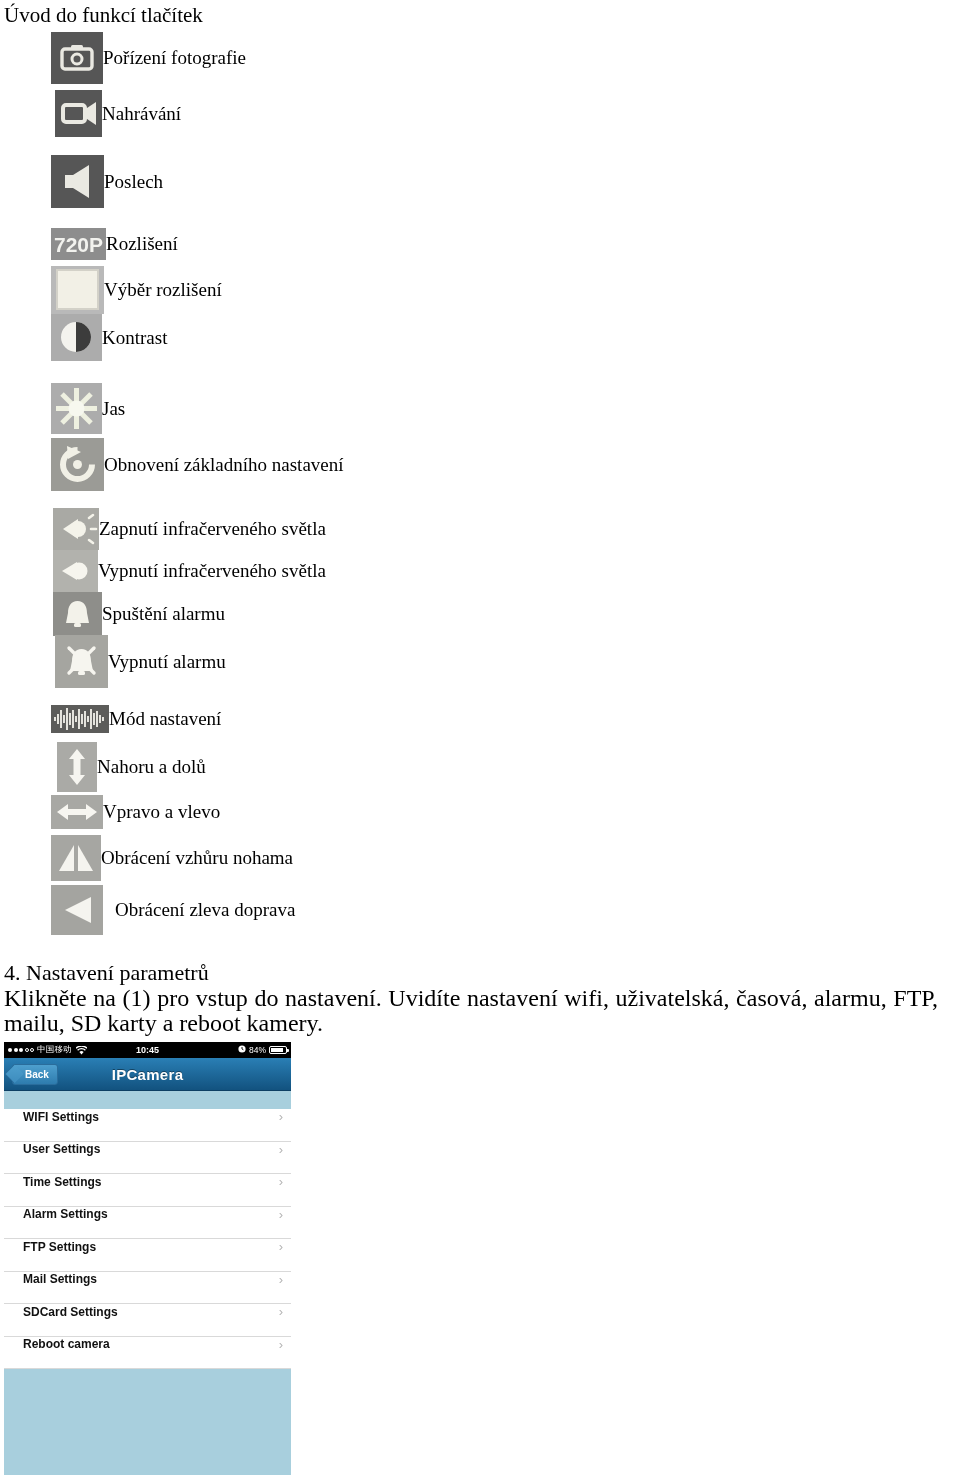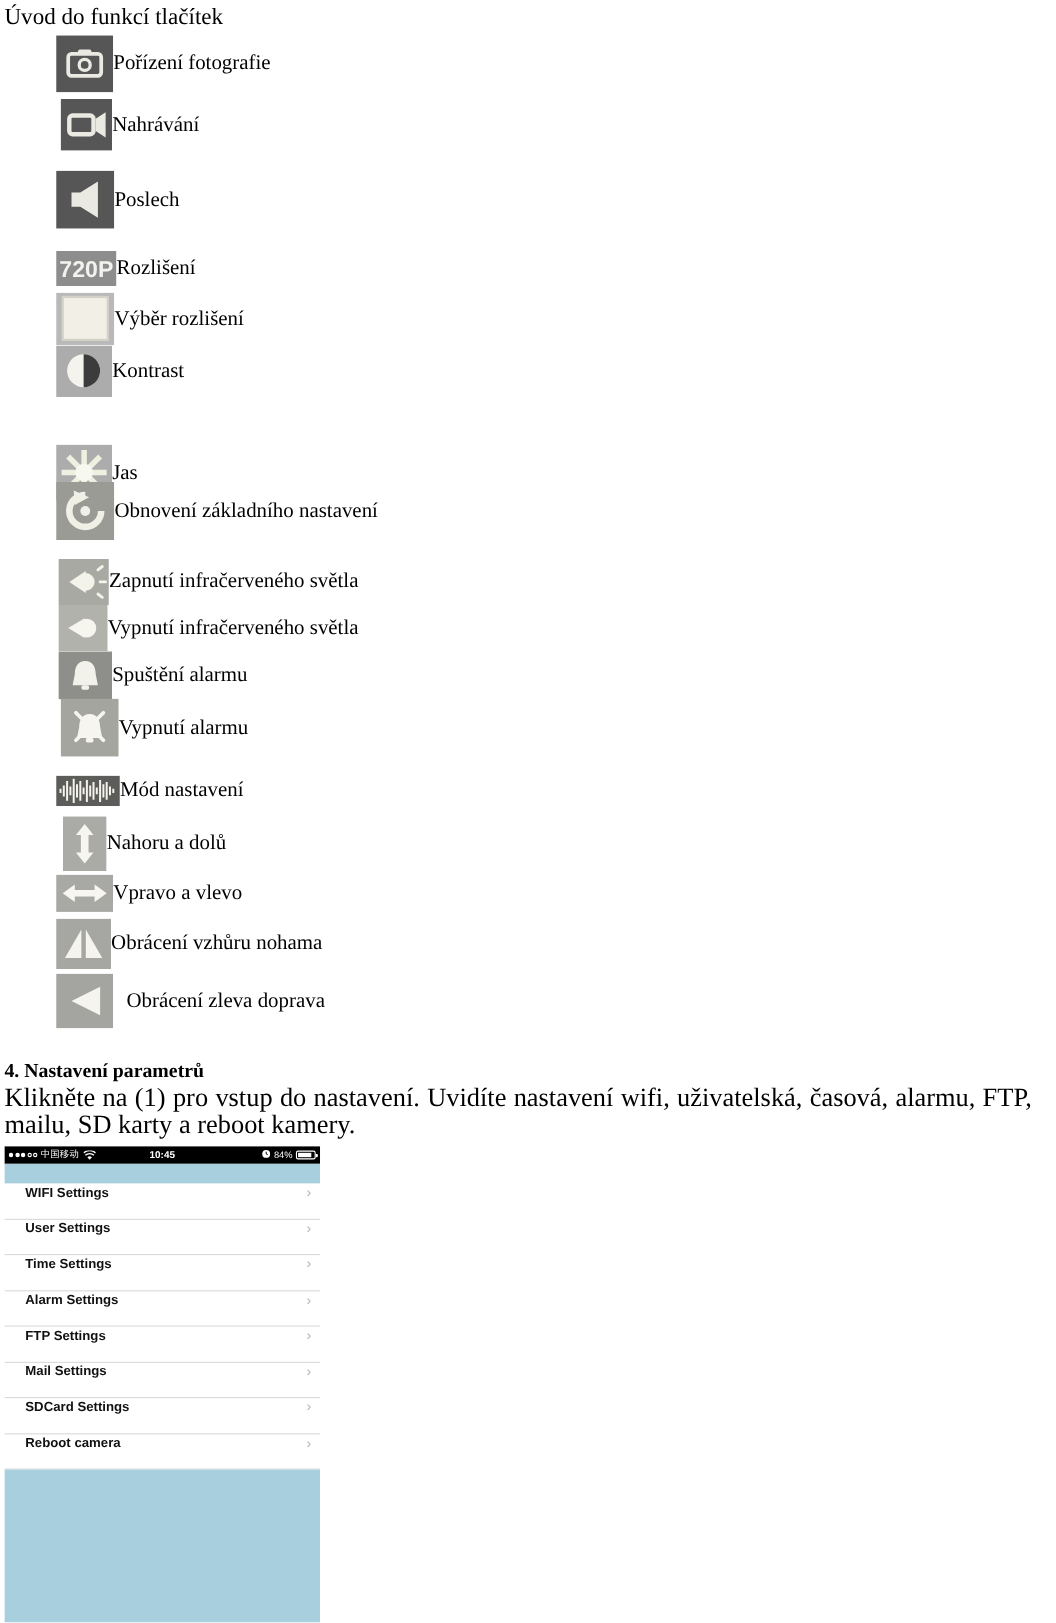--- a/index.html
+++ b/index.html
@@ -51,22 +51,22 @@
     flex: 0 0 auto;
     overflow: hidden;
   }
   .ico svg { display: block; }
 
   
   .sec-head {
     position: absolute;
     left: 4px;
     top: 962px;
-    font-size: 18px;
-    font-weight: bold;
+    font-size: 22px;
+    font-weight: normal;
     line-height: 22px;
   }
   .sec-body {
     position: absolute;
     left: 4px;
     top: 986px;
     width: 934px;
     font-size: 24px;
     line-height: 25px;
     text-align: justify;
@@ -270,21 +270,21 @@
     <span class="ico">
       <svg width="51" height="47" viewBox="0 0 51 47">
         <rect width="51" height="47" fill="#acacac"></rect>
         <circle cx="25" cy="23" r="15" fill="#f4f3ee"></circle>
         <path d="M25 8 A15 15 0 0 1 25 38 Z" fill="#3c3c3c"></path>
       </svg>
     </span>
     <span class="legend-label">Kontrast</span>
   </div>
 
-  <div class="legend-row" style="left:4px; top:353px;margin-top:21px;">
+  <div class="legend-row" style="left:4px; top:353px;">
     <span class="ico">
       <svg width="51" height="51" viewBox="0 0 51 51">
         <rect width="51" height="51" fill="#acacac"></rect>
         <g stroke="#eef0e0" stroke-width="5" stroke-linecap="butt">
           <line x1="25.5" y1="5" x2="25.5" y2="46"></line>
           <line x1="5" y1="25.5" x2="46" y2="25.5"></line>
           <line x1="11" y1="11" x2="40" y2="40"></line>
           <line x1="40" y1="11" x2="11" y2="40"></line>
         </g>
         <circle cx="25.5" cy="25.5" r="8" fill="#f7f8ef"></circle>
@@ -459,20 +459,26 @@
             <path d="M4 2 L4 4 L5.4 4.8" fill="none" stroke="#000" stroke-width="0.9"></path>
           </svg>
         </span>
         <span>84%</span>
         <span class="battery">
             <i></i>
           </span>
       </span>
     </div>
 
+    <div class="navbar">
+      <span class="back-btn">
+        <span class="back-label">Back</span>
+      </span>
+      <span class="nav-title">IPCamera</span>
+    </div>
 
     <div class="gap-band"></div>
 
     <div class="list">
       <div class="list-item">
         <span>WIFI Settings</span>
         <span class="chev">›</span>
       </div>
       <div class="list-item">
         <span>User Settings</span>

